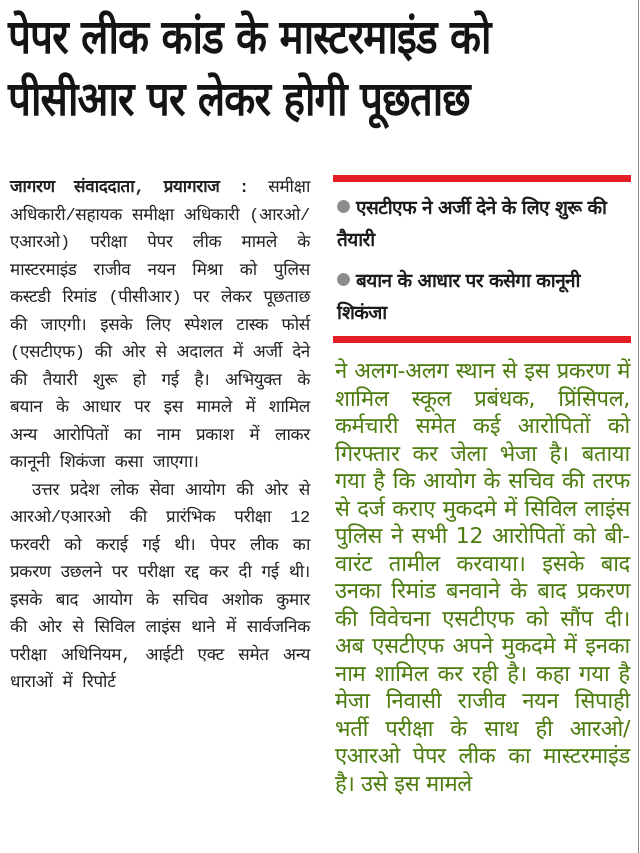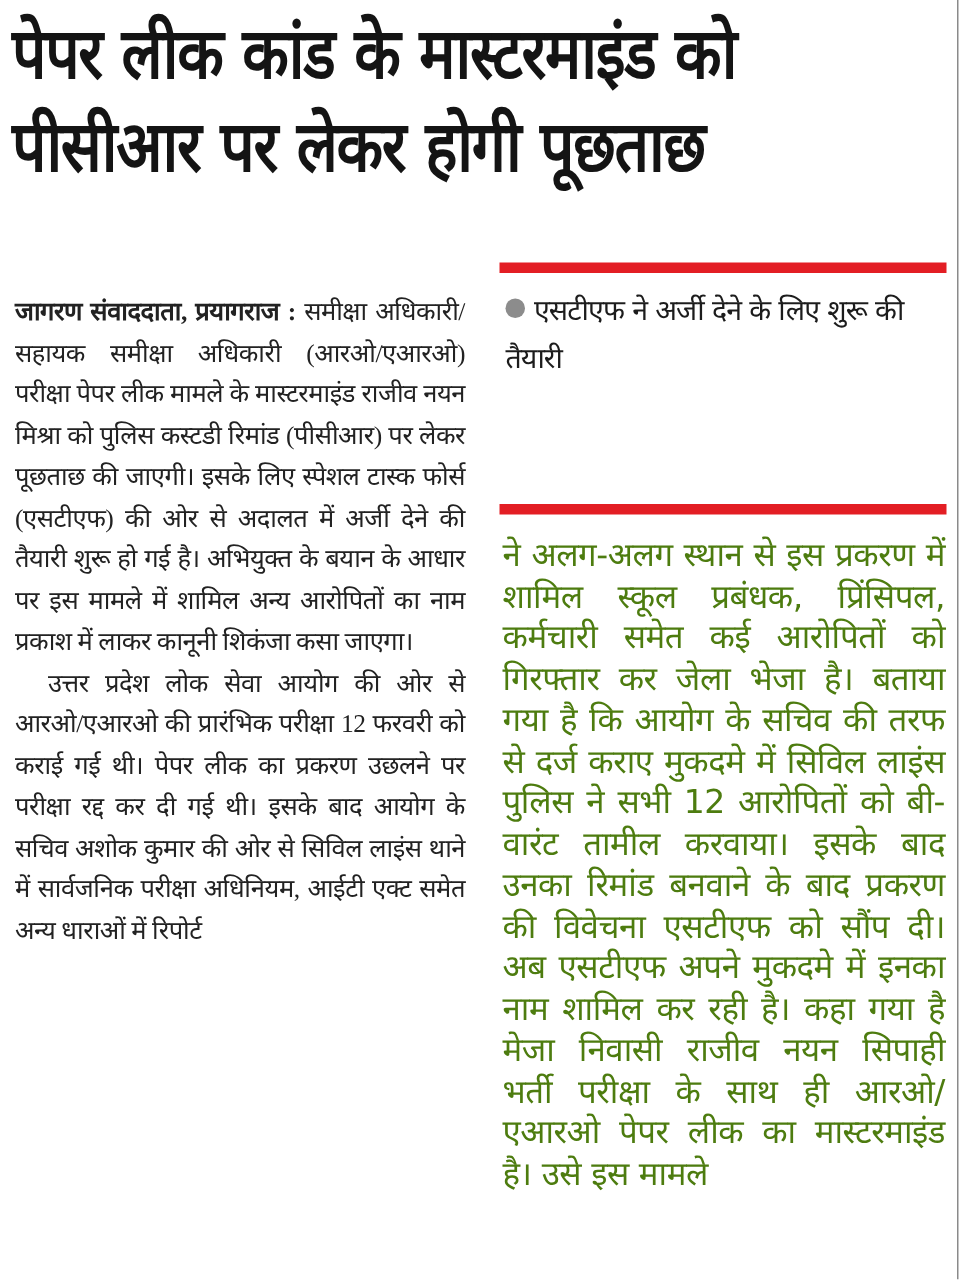--- a/index.html
+++ b/index.html
@@ -40,26 +40,25 @@
       white-space: nowrap;
     }
     .headline .line {
       display: block;
     }
     .col-left {
       position: absolute;
       left: 10px;
       top: 174px;
       width: 300px;
-      font-family: Liberation Serif, serif;
+      font-family: Liberation Mono, monospace;
       font-size: 17px;
       line-height: 27.5px;
       color: #222;
       letter-spacing: -0.3px;
-      margin-top: 20px;
     }
     .col-left p {
       margin: 0;
       text-align: justify;
       text-align-last: auto;
     }
     .col-left p.indent {
       text-indent: 22px;
     }
     .byline {
@@ -79,21 +78,21 @@
       height: 7px;
       background: #e31e24;
     }
     .red-rule.top { top: 0; }
     .red-rule.bottom { top: 161px; }
     .bullet-item {
       position: absolute;
       left: 4px;
       width: 290px;
       font-family: "DejaVu Sans", sans-serif;
-      font-weight: normal;
+      font-weight: bold;
       font-size: 19px;
       line-height: 32px;
       color: #1c1c1c;
       letter-spacing: -0.6px;
     }
     .bullet-item.b1 { top: 16px; }
     .bullet-item.b2 { top: 89px; }
     .bullet-dot {
       display: inline-block;
       width: 13px;
@@ -132,18 +131,21 @@
 <div class="col-left">
   <p><span class="byline">जागरण संवाददाता, प्रयागराज :</span> <span>समीक्षा अधिकारी/सहायक समीक्षा अधिकारी (आरओ/एआरओ) परीक्षा पेपर लीक मामले के मास्टरमाइंड राजीव नयन मिश्रा को पुलिस कस्टडी रिमांड (पीसीआर) पर लेकर पूछताछ की जाएगी। इसके लिए स्पेशल टास्क फोर्स (एसटीएफ) की ओर से अदालत में अर्जी देने की तैयारी शुरू हो गई है। अभियुक्त के बयान के आधार पर इस मामले में शामिल अन्य आरोपितों का नाम प्रकाश में लाकर कानूनी शिकंजा कसा जाएगा।</span></p>
   <p class="indent">उत्तर प्रदेश लोक सेवा आयोग की ओर से आरओ/एआरओ की प्रारंभिक परीक्षा 12 फरवरी को कराई गई थी। पेपर लीक का प्रकरण उछलने पर परीक्षा रद्द कर दी गई थी। इसके बाद आयोग के सचिव अशोक कुमार की ओर से सिविल लाइंस थाने में सार्वजनिक परीक्षा अधिनियम, आईटी एक्ट समेत अन्य धाराओं में रिपोर्ट</p>
 </div>
 
 <div class="highlight-box">
   <div class="red-rule top"></div>
   <div class="bullet-item b1">
     <span class="bullet-dot"></span><span>एसटीएफ ने अर्जी देने के लिए शुरू की तैयारी</span>
   </div>
+  <div class="bullet-item b2">
+    <span class="bullet-dot"></span><span>बयान के आधार पर कसेगा कानूनी शिकंजा</span>
+  </div>
   <div class="red-rule bottom"></div>
 </div>
 
 <div class="col-right">
   <p>ने अलग-अलग स्थान से इस प्रकरण में शामिल स्कूल प्रबंधक, प्रिंसिपल, कर्मचारी समेत कई आरोपितों को गिरफ्तार कर जेला भेजा है। बताया गया है कि आयोग के सचिव की तरफ से दर्ज कराए मुकदमे में सिविल लाइंस पुलिस ने सभी 12 आरोपितों को बी-वारंट तामील करवाया। इसके बाद उनका रिमांड बनवाने के बाद प्रकरण की विवेचना एसटीएफ को सौंप दी। अब एसटीएफ अपने मुकदमे में इनका नाम शामिल कर रही है। कहा गया है मेजा निवासी राजीव नयन सिपाही भर्ती परीक्षा के साथ ही आरओ/एआरओ पेपर लीक का मास्टरमाइंड है। उसे इस मामले</p>
 </div>
 
 </body></html>

